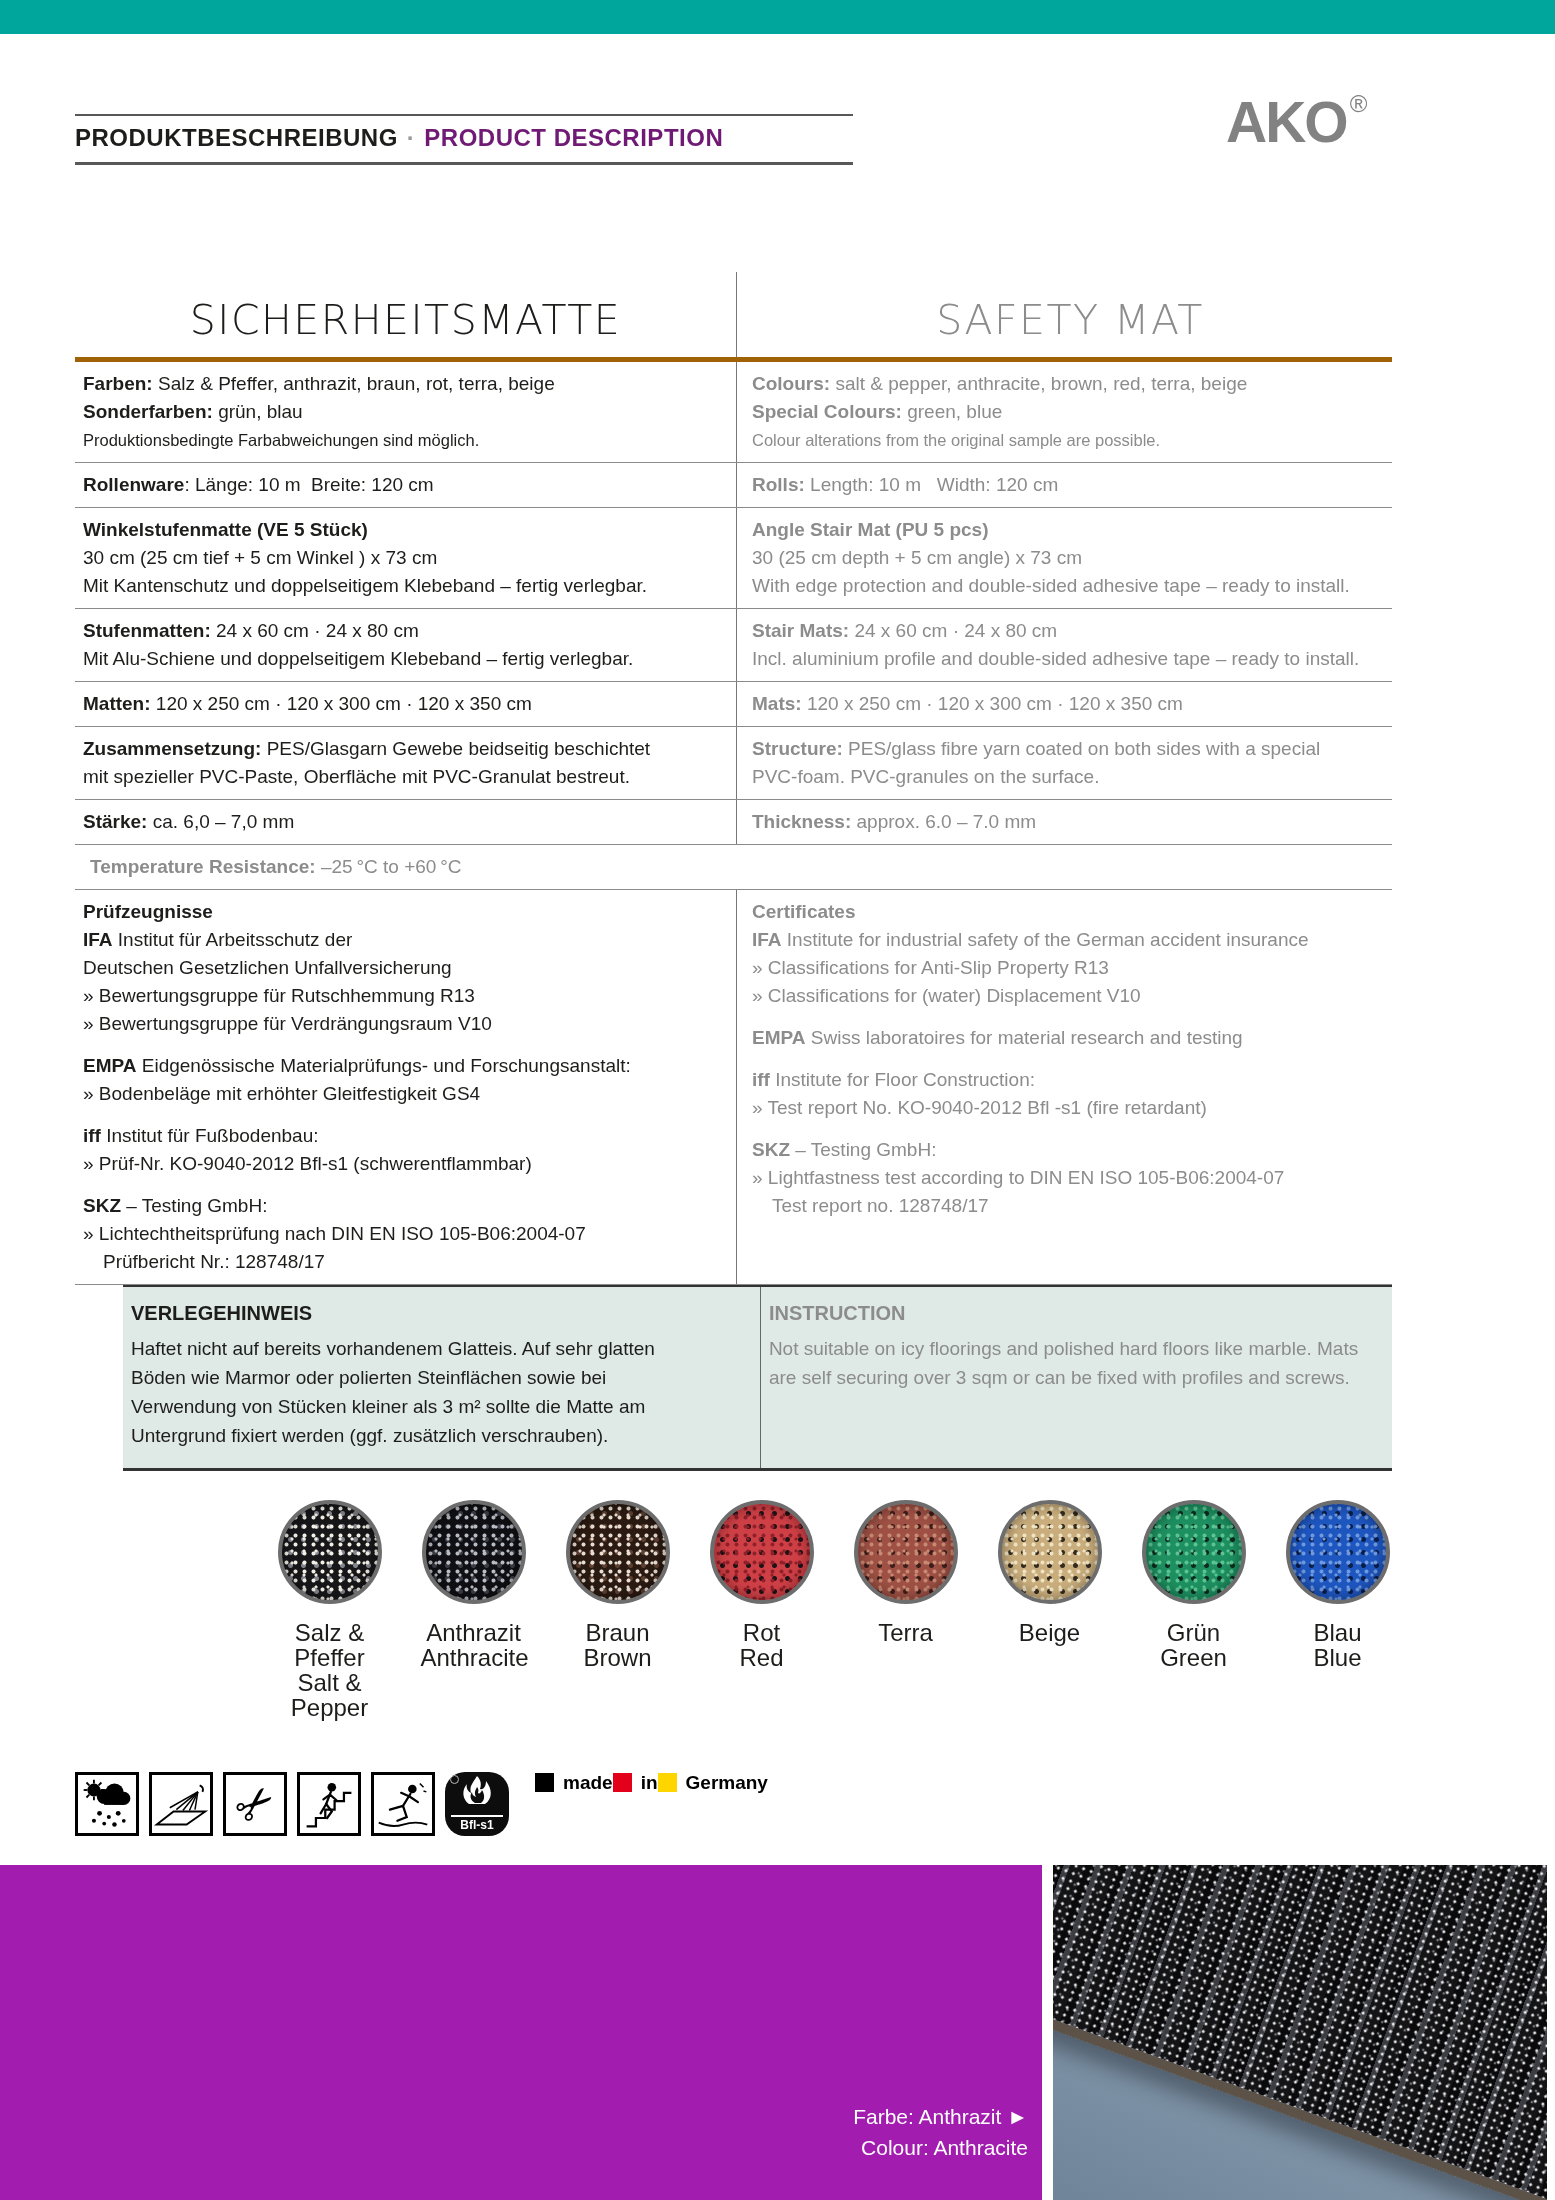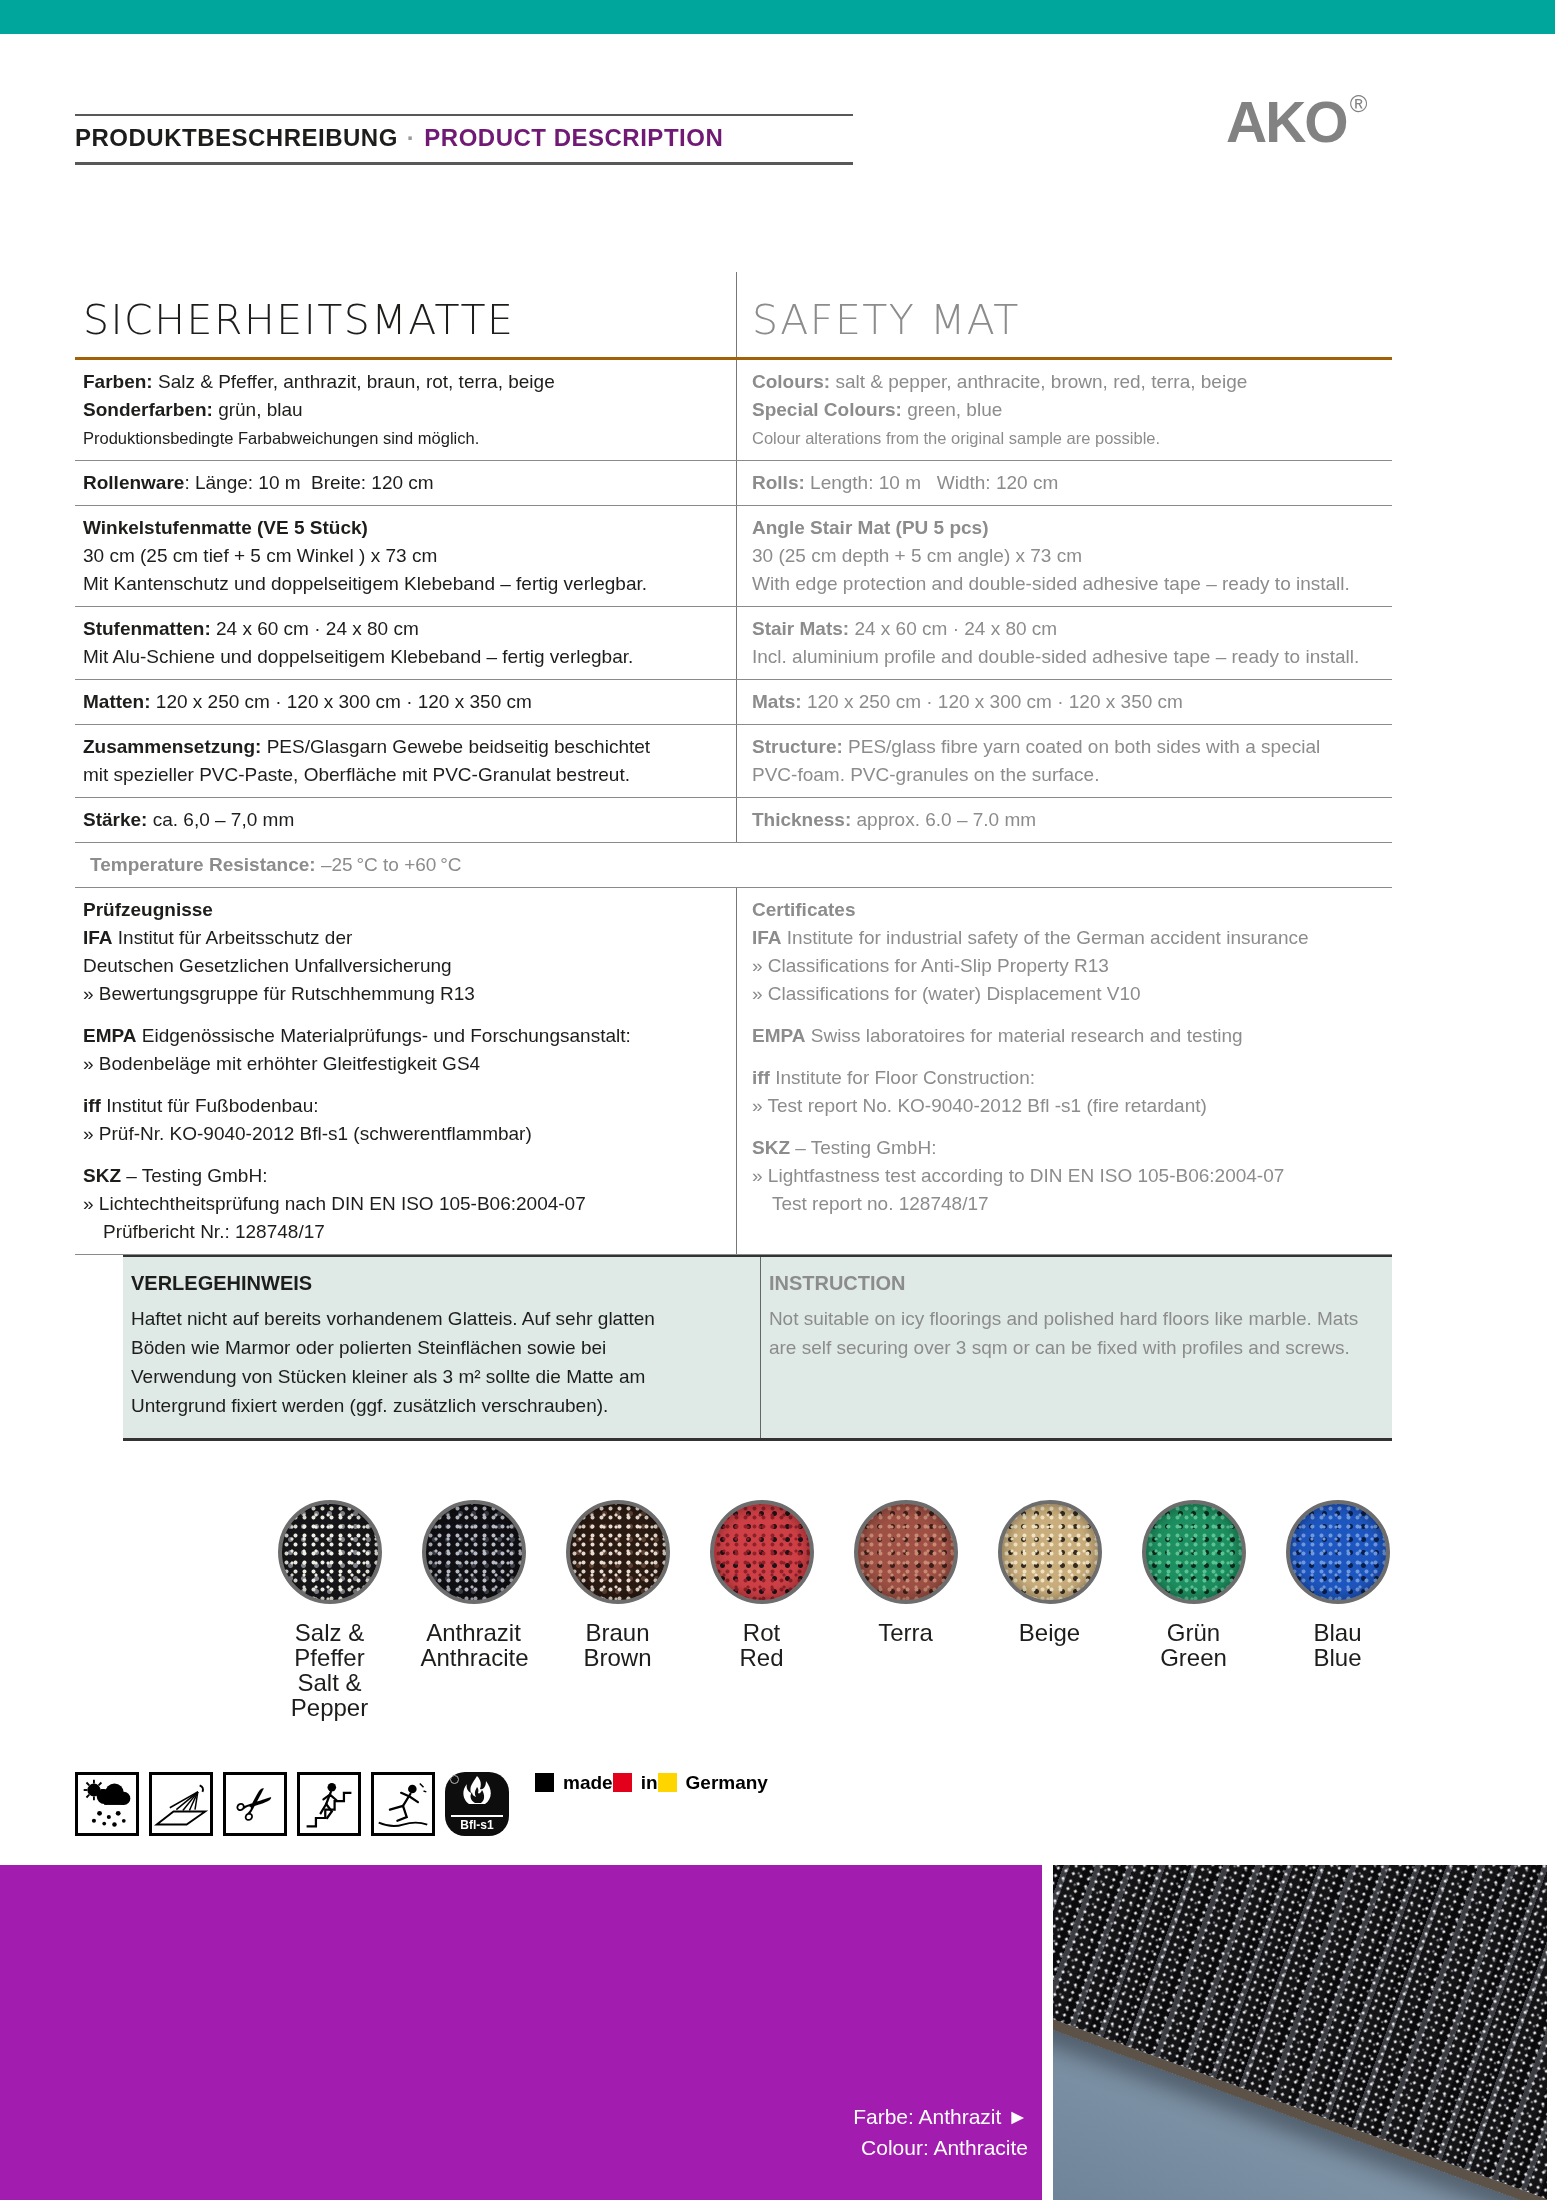--- a/index.html
+++ b/index.html
@@ -18,21 +18,21 @@
   .h-en{color:#701a75}
   .logo{position:absolute;left:1226px;top:92px;color:#828282;font-size:57px;
         font-weight:bold;letter-spacing:-2px;line-height:1;}
   .logo sup{font-size:24px;font-weight:normal;vertical-align:30px;margin-left:3px;letter-spacing:0;}
 
   
   .spec-table{position:absolute;left:75px;top:272px;width:1317px;font-size:19px;}
   .cell{box-sizing:border-box;}
   .cell.de{width:662px;border-right:1px solid #777;padding-left:8px;padding-right:8px;color:#1d1d1b;}
   .cell.en{width:655px;padding-left:15px;padding-right:4px;color:#8c8c8c;}
-  .t-title{display:flex;border-bottom:3px solid #a16207;}
+  .t-title{display:flex;border-bottom:5px solid #a16207;text-align:center;}
   .t-title .cell{padding-top:24px;padding-bottom:13px;}
   .title{font-size:41px;font-weight:200;letter-spacing:1.5px;font-family:"DejaVu Sans","Liberation Sans",sans-serif;}
   .t-row{display:flex;border-bottom:1px solid #8a8a8a;}
   .t-row .cell{padding-top:8px;padding-bottom:8px;}
   .line{line-height:28px;}
   .line.small{font-size:16.5px;}
   .line.gap{margin-top:14px;}
   .line.indent{padding-left:20px;}
   strong{font-weight:bold;}
 
@@ -180,20 +180,21 @@
           <div class="cell en">
             <div class="line"><strong>Temperature Resistance:</strong> –25 °C to +60 °C</div>
           </div>
         </div>
         <div class="t-row">
           <div class="cell de">
             <div class="line"><strong>Prüfzeugnisse</strong></div>
             <div class="line"><strong>IFA</strong> Institut für Arbeitsschutz der</div>
             <div class="line">Deutschen Gesetzlichen Unfallversicherung</div>
             <div class="line">» Bewertungsgruppe für Rutschhemmung R13</div>
+            <div class="line">» Bewertungsgruppe für Verdrängungsraum V10</div>
             <div class="line gap"><strong>EMPA</strong> Eidgenössische Materialprüfungs- und Forschungsanstalt:</div>
             <div class="line">» Bodenbeläge mit erhöhter Gleitfestigkeit GS4</div>
             <div class="line gap"><strong>iff</strong> Institut für Fußbodenbau:</div>
             <div class="line">» Prüf-Nr. KO-9040-2012 Bfl-s1 (schwerentflammbar)</div>
             <div class="line gap"><strong>SKZ</strong> – Testing GmbH:</div>
             <div class="line">» Lichtechtheitsprüfung nach DIN EN ISO 105-B06:2004-07</div>
             <div class="line indent">Prüfbericht Nr.: 128748/17</div>
           </div>
           <div class="cell en">
             <div class="line"><strong>Certificates</strong></div>

